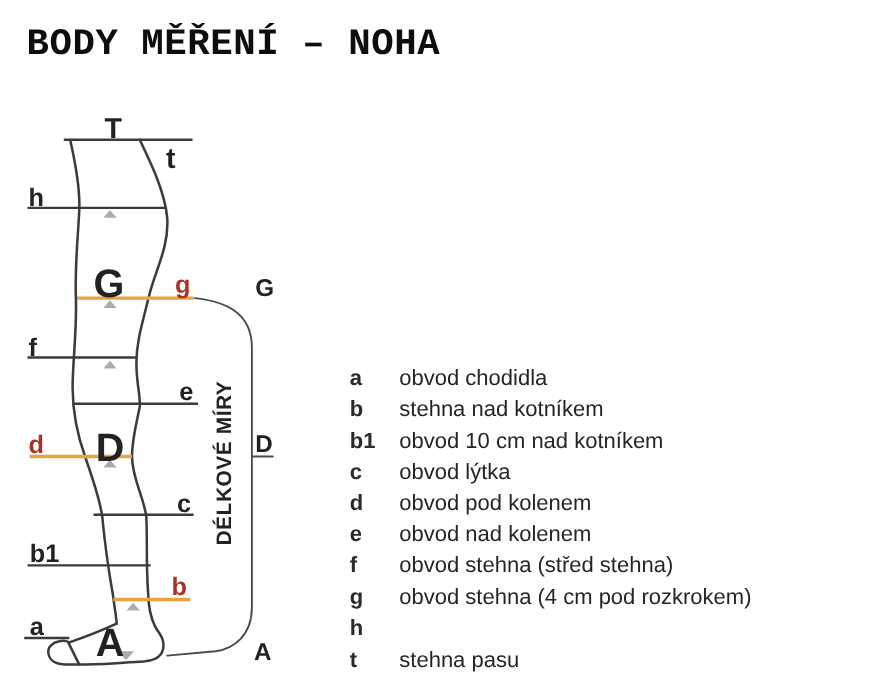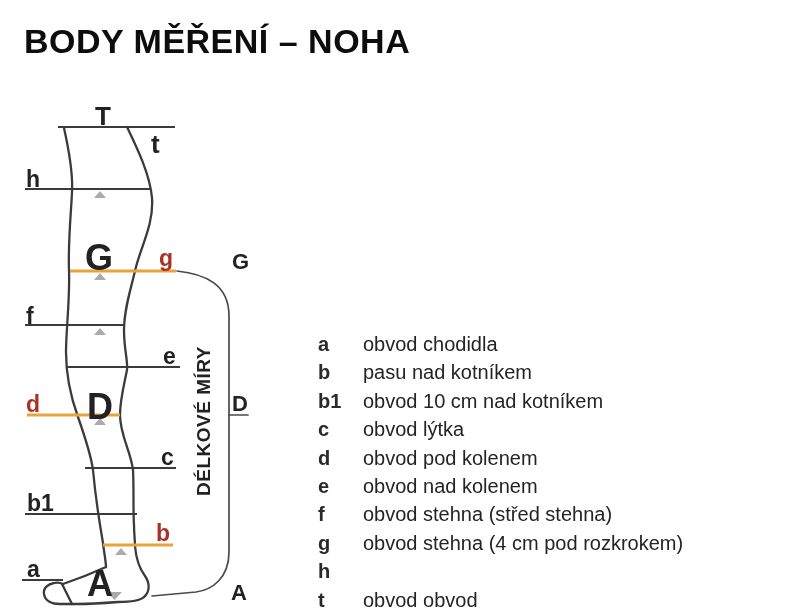--- a/index.html
+++ b/index.html
@@ -2,21 +2,21 @@
 <html><head>
 <meta charset="utf-8">
 <style>
   html,body{margin:0;padding:0;background:#ffffff;}
   #stage{
     position:relative;width:800px;height:615px;background:#ffffff;overflow:hidden;
     font-family:"Liberation Sans", sans-serif;color:#1f1f1f;
   }
   .page-title{
     position:absolute;left:24px;top:22px;font-size:34px;font-weight:bold;
-    color:#0d0d0d;letter-spacing:0.5px;white-space:nowrap;
+    color:#0d0d0d;letter-spacing:0.5px;white-space:nowrap;font-family:Liberation Mono, monospace;
   }
   #leg-svg{position:absolute;left:0;top:0;}
   .leg-stroke{stroke:#3b3b3b;stroke-width:2.3;fill:none;stroke-linecap:round;stroke-linejoin:round;}
   .mline{stroke:#3b3b3b;stroke-width:2.2;fill:none;stroke-linecap:butt;}
   .oline{stroke:#e8a33d;stroke-width:3;fill:none;stroke-linecap:butt;}
   .bracket{stroke:#4a4a4a;stroke-width:1.7;fill:none;stroke-linecap:round;}
   .tri{fill:#ababab;stroke:none;}
   .lab{font-family:"Liberation Sans",sans-serif;font-weight:bold;fill:#222222;}
   .lab-sm{font-size:23px;}
   .lab-md{font-size:26px;}
@@ -89,21 +89,21 @@
     <text class="lab lab-rot" x="210" y="421" text-anchor="middle" transform="rotate(-90 210 421)">DÉLKOVÉ MÍRY</text>
   </svg>
 
   <div class="legend">
     <div class="legend-row">
       <span class="legend-key">a</span>
       <span class="legend-text">obvod chodidla</span>
     </div>
     <div class="legend-row">
       <span class="legend-key">b</span>
-      <span class="legend-text">pasu nad kotníkem</span>
+      <span class="legend-text">stehna nad kotníkem</span>
     </div>
     <div class="legend-row">
       <span class="legend-key">b1</span>
       <span class="legend-text">obvod 10 cm nad kotníkem</span>
     </div>
     <div class="legend-row">
       <span class="legend-key">c</span>
       <span class="legend-text">obvod lýtka</span>
     </div>
     <div class="legend-row">
@@ -120,17 +120,17 @@
     </div>
     <div class="legend-row">
       <span class="legend-key">g</span>
       <span class="legend-text">obvod stehna (4 cm pod rozkrokem)</span>
     </div>
     <div class="legend-row">
       <span class="legend-key">h</span>
     </div>
     <div class="legend-row">
       <span class="legend-key">t</span>
-      <span class="legend-text">obvod obvod</span>
+      <span class="legend-text">stehna pasu</span>
     </div>
   </div>
 
 </div>
 
 </body></html>

